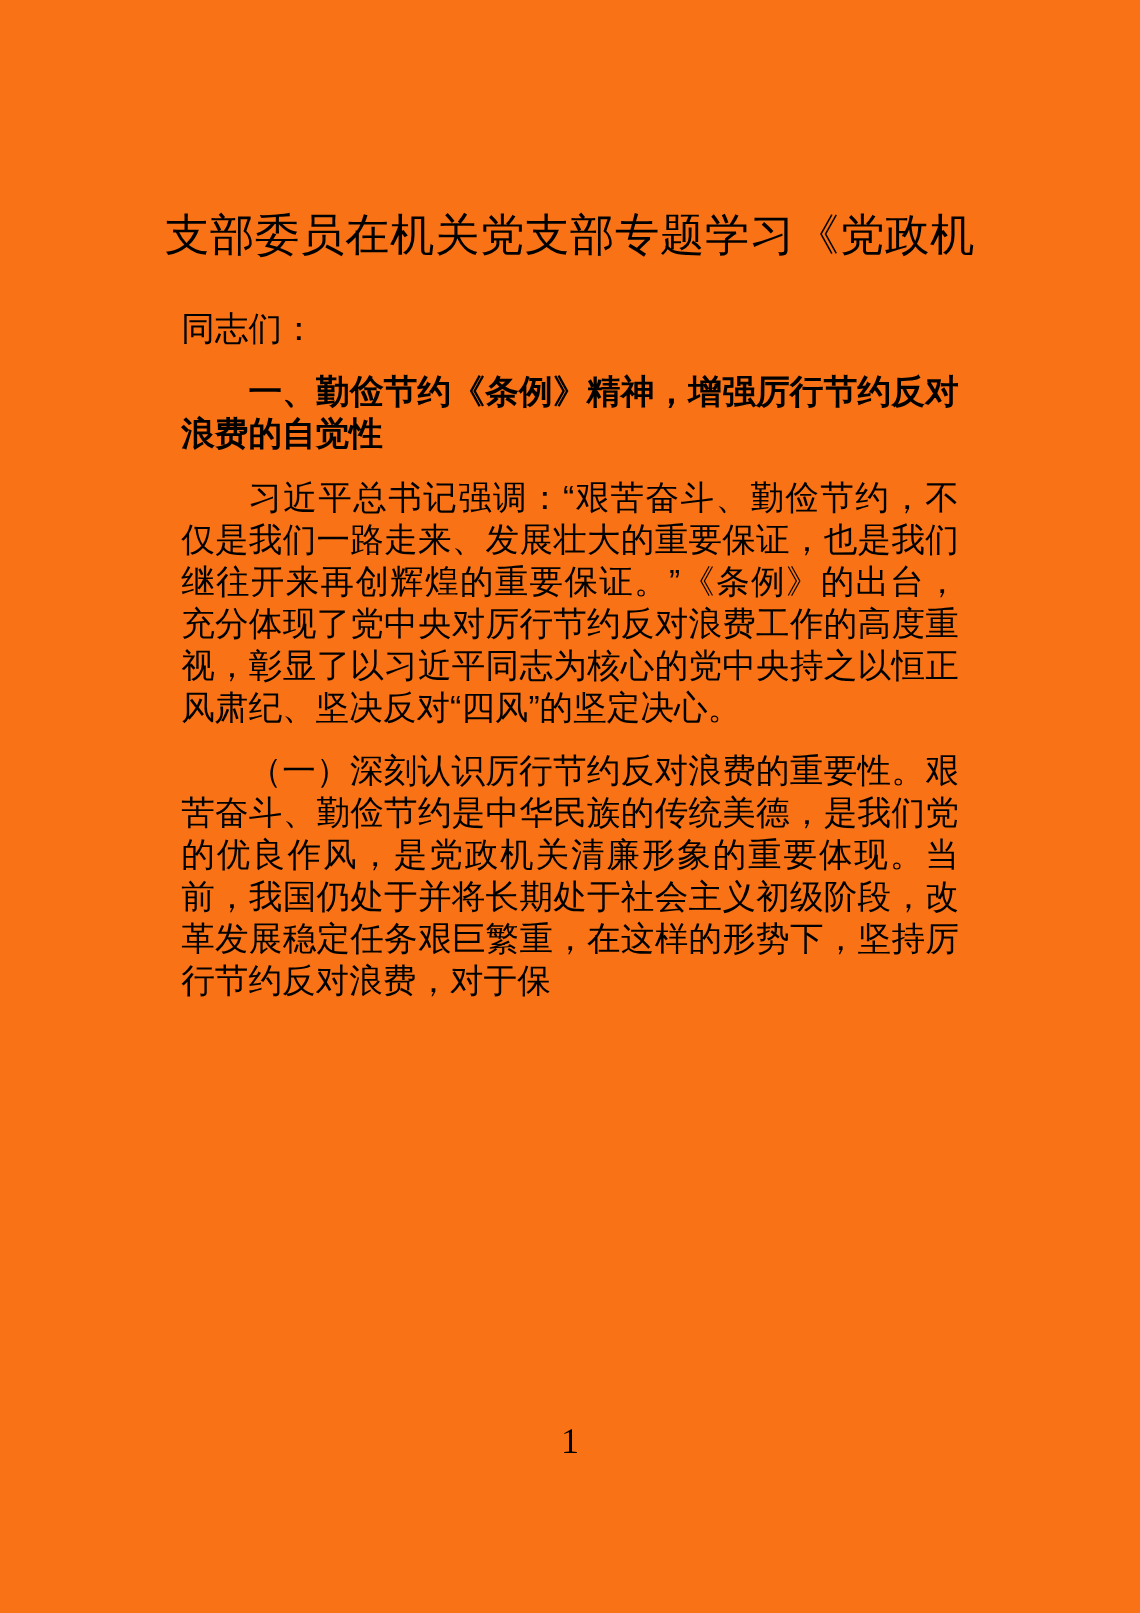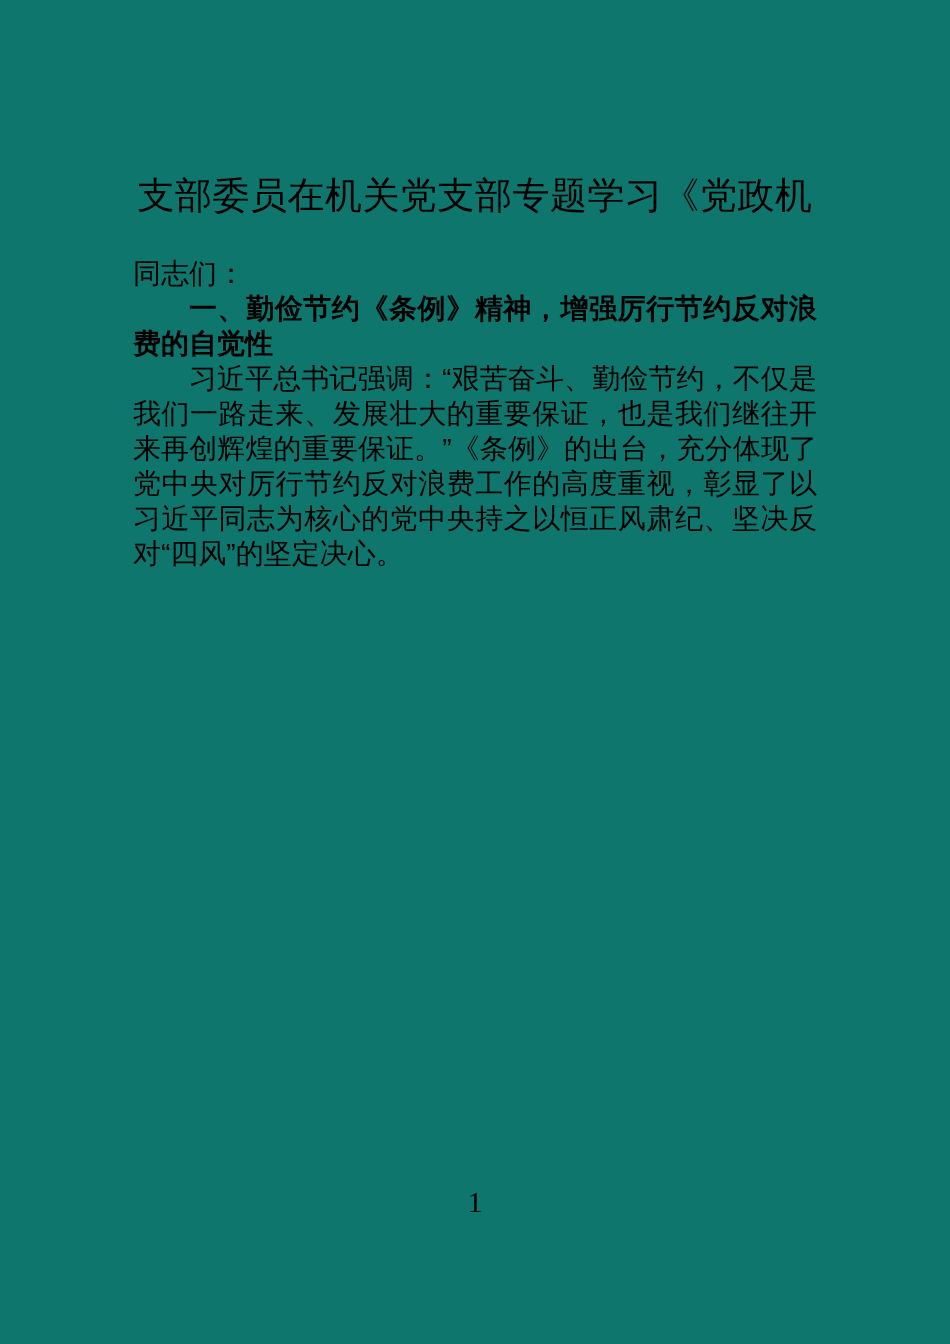--- a/index.html
+++ b/index.html
@@ -4,21 +4,21 @@
 <style>
   html, body {
     margin: 0;
     padding: 0;
     background: #ffffff;
   }
   .page {
     position: relative;
     width: 950px;
     height: 1344px;
-    background: #0f766e;
+    background: #f97316;
     color: #000000;
     overflow: hidden;
     font-family: "Liberation Sans", "DejaVu Sans", sans-serif;
     text-decoration: underline;
   }
   .content {
     position: absolute;
     left: 133px;
     top: 0;
     width: 684px;
@@ -36,21 +36,21 @@
     white-space: nowrap;
   }
   .doc-body {
     margin-top: 25px;
     font-size: 28px;
     line-height: 35px;
     text-align: justify;
     text-justify: inter-character;
   }
   .para {
-    margin: 0;
+    margin: 18px;
     text-indent: 2em;
     word-break: break-all;
     overflow-wrap: break-word;
   }
   .para.no-indent {
     text-indent: 0;
   }
   .para.heading {
     font-weight: 700;
   }
@@ -70,16 +70,17 @@
 
 <div class="page">
   <div class="content">
     <h1 class="doc-title">
       <span class="title-line">支部委员在机关党支部专题学习《党政机</span>
     </h1>
     <div class="doc-body">
       <p class="para no-indent">同志们：</p>
       <p class="para heading">一、勤俭节约《条例》精神，增强厉行节约反对浪费的自觉性</p>
       <p class="para">习近平总书记强调：“艰苦奋斗、勤俭节约，不仅是我们一路走来、发展壮大的重要保证，也是我们继往开来再创辉煌的重要保证。”《条例》的出台，充分体现了党中央对厉行节约反对浪费工作的高度重视，彰显了以习近平同志为核心的党中央持之以恒正风肃纪、坚决反对“四风”的坚定决心。</p>
+      <p class="para">（一）深刻认识厉行节约反对浪费的重要性。艰苦奋斗、勤俭节约是中华民族的传统美德，是我们党的优良作风，是党政机关清廉形象的重要体现。当前，我国仍处于并将长期处于社会主义初级阶段，改革发展稳定任务艰巨繁重，在这样的形势下，坚持厉行节约反对浪费，对于保</p>
     </div>
   </div>
   <div class="page-number">1</div>
 </div>
 
 </body></html>

